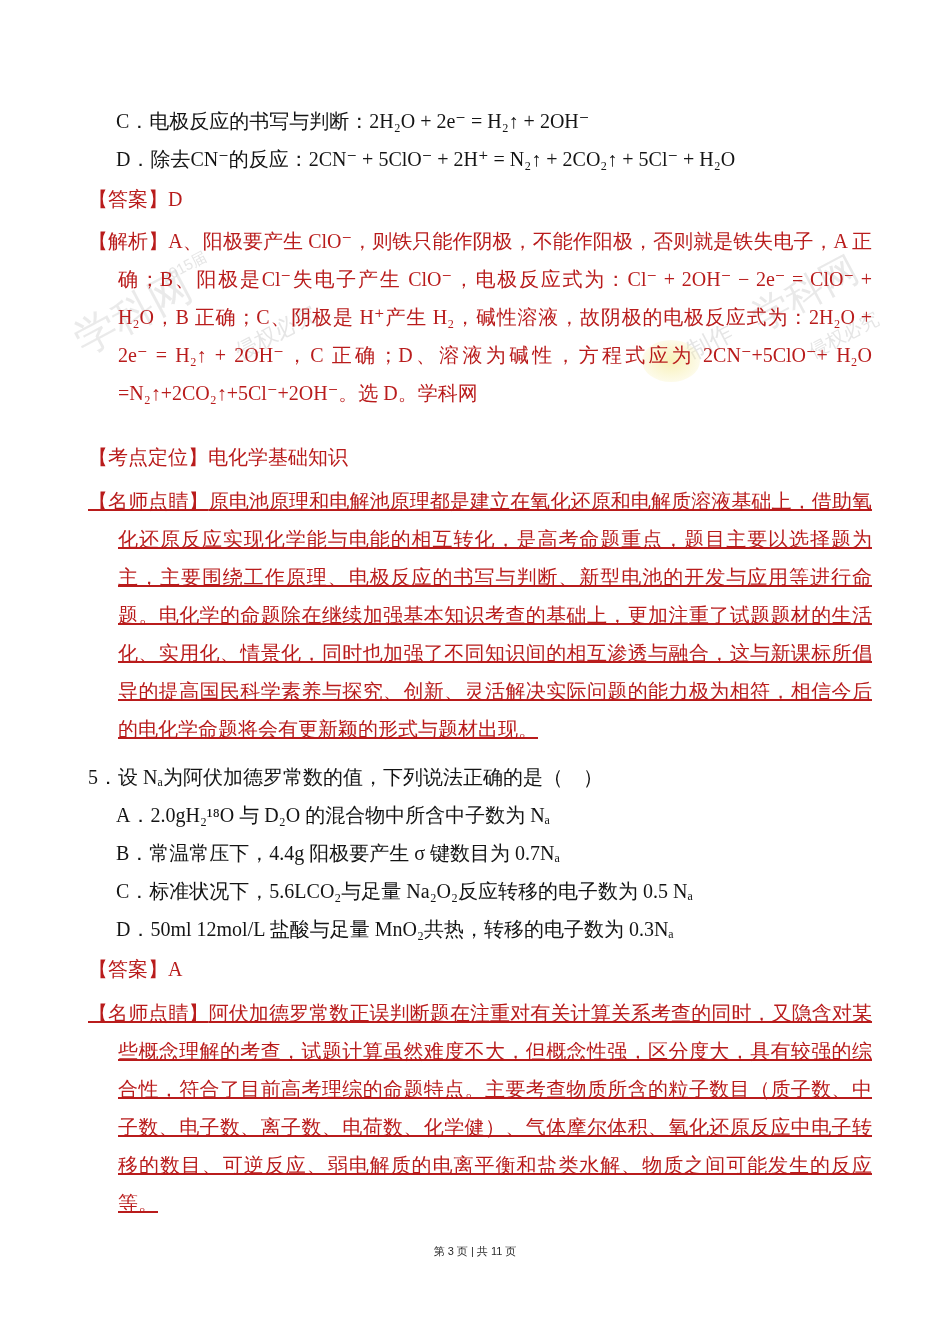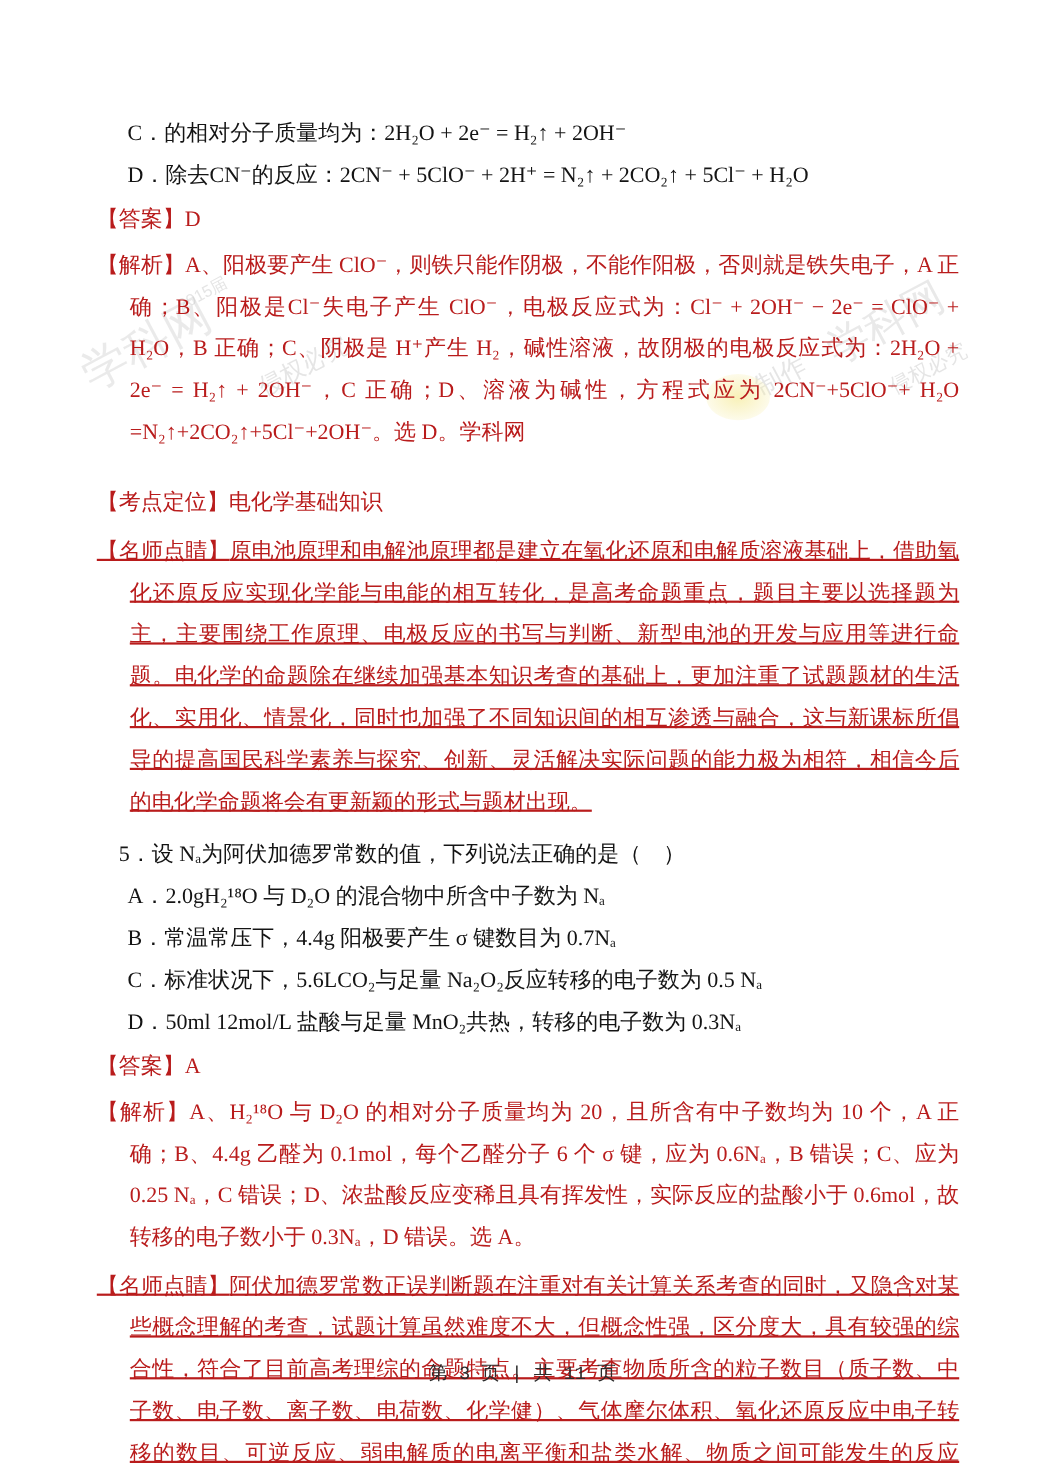--- a/index.html
+++ b/index.html
@@ -21,30 +21,30 @@
     line-height: 38px;
     text-align: justify;
   }
   .line { margin: 0; }
   .indent { padding-left: 28px; }
   .hang { padding-left: 30px; text-indent: -30px; }
   .red { color: #b91c1c; }
   .answer-line { margin: 2px 0 4px 0; }
   .gap-top-lg { margin-top: 26px; }
   .gap-top-md { margin-top: 6px; text-decoration: underline; }
-  .gap-top-q  { margin-top: 10px; margin-left: 20px; }
+  .gap-top-q  { margin-top: 10px; }
   .label { letter-spacing: 0; }
   .footer {
     position: absolute;
     left: 0;
     top: 1238px;
     width: 950px;
     text-align: center;
-    font-family: Liberation Mono, monospace;
-    font-size: 17px;
+    font-family: Liberation Sans, sans-serif;
+    font-size: 11px;
     color: #2b2b2b;
     line-height: 26px;
   }
   
   .wm-layer { position: absolute; left: 0; top: 0; width: 950px; height: 1344px; pointer-events: none; }
   .wm {
     position: absolute;
     font-family: "Liberation Sans", "DejaVu Sans", sans-serif;
     color: #c6c6c6;
     opacity: 0.45;
@@ -75,21 +75,21 @@
     <span class="wm wm2">2015届</span>
     <span class="wm wm3">侵权必究</span>
     <span class="wm wm4">学科网</span>
     <span class="wm wm5">制作</span>
     <span class="wm wm6">侵权必究</span>
     <div class="blob"></div>
   </div>
 
   <div class="content">
 
-    <div class="line indent">C．的相对分子质量均为：2H₂O + 2e⁻ = H₂↑ + 2OH⁻</div>
+    <div class="line indent">C．电极反应的书写与判断：2H₂O + 2e⁻ = H₂↑ + 2OH⁻</div>
     <div class="line indent">D．除去CN⁻的反应：2CN⁻ + 5ClO⁻ + 2H⁺ = N₂↑ + 2CO₂↑ + 5Cl⁻ + H₂O</div>
 
     <div class="line red answer-line">
       <span class="label">【答案】</span><span>D</span>
     </div>
 
     <div class="hang red">
       <span class="label">【解析】</span><span>A、阳极要产生 ClO⁻，则铁只能作阴极，不能作阳极，否则就是铁失电子，A 正确；B、阳极是Cl⁻失电子产生 ClO⁻，电极反应式为：Cl⁻ + 2OH⁻ − 2e⁻ = ClO⁻ + H₂O，B 正确；C、阴极是 H⁺产生 H₂，碱性溶液，故阴极的电极反应式为：2H₂O + 2e⁻ = H₂↑ + 2OH⁻，C 正确；D、溶液为碱性，方程式应为 2CN⁻+5ClO⁻+ H₂O =N₂↑+2CO₂↑+5Cl⁻+2OH⁻。选 D。学科网</span>
     </div>
 
@@ -104,23 +104,20 @@
     <div class="line gap-top-q">5．设 Nₐ为阿伏加德罗常数的值，下列说法正确的是（　）</div>
     <div class="line indent">A．2.0gH₂¹⁸O 与 D₂O 的混合物中所含中子数为 Nₐ</div>
     <div class="line indent">B．常温常压下，4.4g 阳极要产生 σ 键数目为 0.7Nₐ</div>
     <div class="line indent">C．标准状况下，5.6LCO₂与足量 Na₂O₂反应转移的电子数为 0.5 Nₐ</div>
     <div class="line indent">D．50ml 12mol/L 盐酸与足量 MnO₂共热，转移的电子数为 0.3Nₐ</div>
 
     <div class="line red answer-line">
       <span class="label">【答案】</span><span>A</span>
     </div>
 
-    <div class="hang red">
-      <span class="label">【解析】</span><span>A、H₂¹⁸O 与 D₂O 的相对分子质量均为 20，且所含有中子数均为 10 个，A 正确；B、4.4g 乙醛为 0.1mol，每个乙醛分子 6 个 σ 键，应为 0.6Nₐ，B 错误；C、应为 0.25 Nₐ，C 错误；D、浓盐酸反应变稀且具有挥发性，实际反应的盐酸小于 0.6mol，故转移的电子数小于 0.3Nₐ，D 错误。选 A。</span>
-    </div>
 
 
     <div class="hang red gap-top-md">
       <span class="label">【名师点睛】</span><span>阿伏加德罗常数正误判断题在注重对有关计算关系考查的同时，又隐含对某些概念理解的考查，试题计算虽然难度不大，但概念性强，区分度大，具有较强的综合性，符合了目前高考理综的命题特点。主要考查物质所含的粒子数目（质子数、中子数、电子数、离子数、电荷数、化学健）、气体摩尔体积、氧化还原反应中电子转移的数目、可逆反应、弱电解质的电离平衡和盐类水解、物质之间可能发生的反应等。</span>
     </div>
 
   </div>
 
   <div class="footer">
     <span>第 3 页 | 共 11 页</span>

